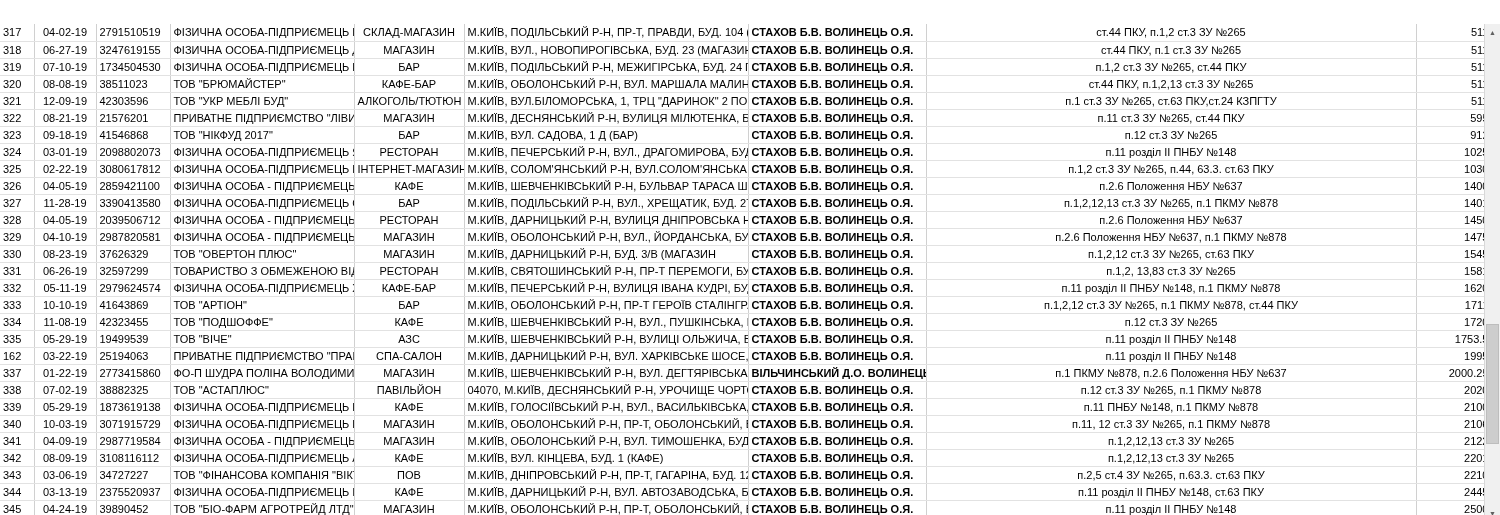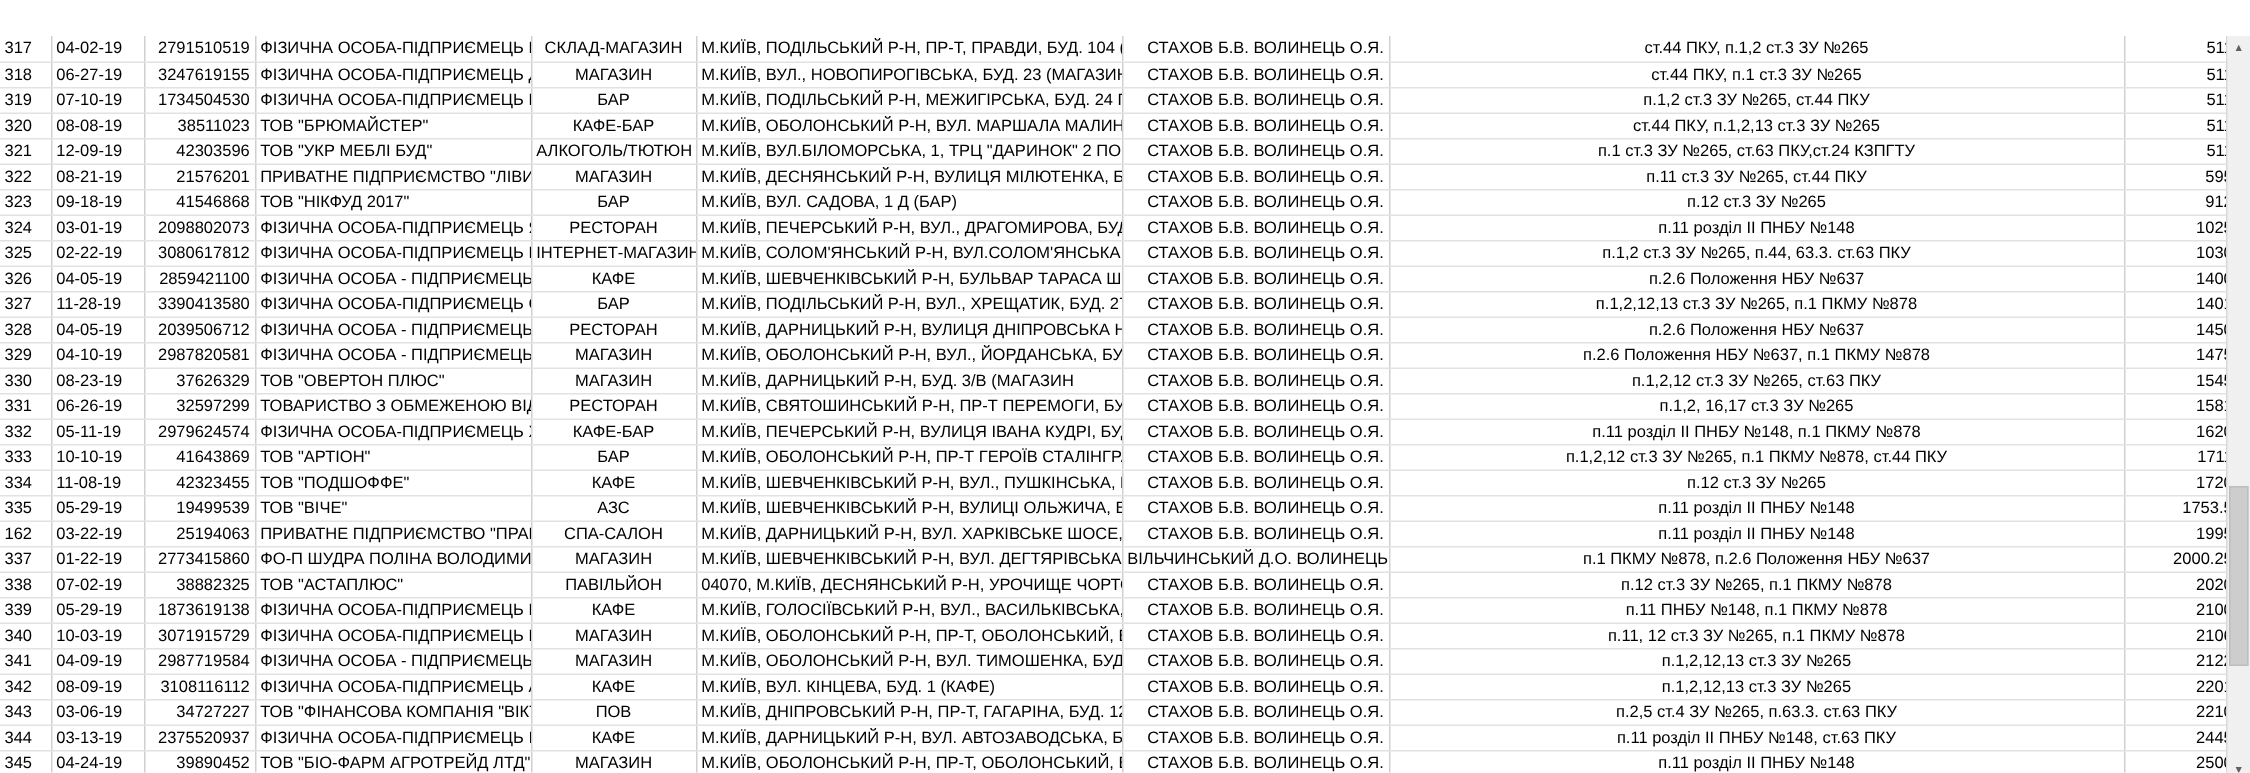--- a/index.html
+++ b/index.html
@@ -33,26 +33,26 @@
     height: 17px;
     padding: 0 3px;
     overflow: hidden;
     white-space: nowrap;
     font-size: 11px;
     line-height: 16px;
     vertical-align: middle;
     box-sizing: border-box;
   }
   td.c-rownum { width: 34px;  text-align: left; padding-left: 4px; }
-  td.c-date   { width: 62px;  }
-  td.c-code   { width: 74px;  text-align: right; padding-right: 4px; }
+  td.c-date   { width: 62px;  text-align: center; }
+  td.c-code   { width: 74px;  text-align: left; padding-right: 4px; }
   td.c-name   { width: 184px; text-align: left; }
   td.c-type   { width: 110px; text-align: center; }
   td.c-addr   { width: 284px; text-align: left; }
-  td.c-person { width: 178px; text-align: right; }
+  td.c-person { width: 178px; text-align: left; font-weight: bold; }
   td.c-law    { width: 490px; text-align: center; }
   td.c-sum    { width: 76px;  text-align: right; padding-right: 4px; }
 
   
   .vscroll {
     position: absolute;
     top: 0;
     right: 0;
     width: 16px;
     height: 497px;
@@ -281,21 +281,21 @@
           <td class="c-sum">1545</td>
         </tr>
         <tr>
           <td class="c-rownum">331</td>
           <td class="c-date">06-26-19</td>
           <td class="c-code">32597299</td>
           <td class="c-name">ТОВАРИСТВО З ОБМЕЖЕНОЮ ВІДПОВІДАЛЬНІ</td>
           <td class="c-type">РЕСТОРАН</td>
           <td class="c-addr">М.КИЇВ, СВЯТОШИНСЬКИЙ Р-Н, ПР-Т ПЕРЕМОГИ, БУД. 138/1-А</td>
           <td class="c-person">СТАХОВ Б.В.  ВОЛИНЕЦЬ О.Я.</td>
-          <td class="c-law">п.1,2, 16,17 ст.3 ЗУ №265</td>
+          <td class="c-law">п.1,2, 13,83 ст.3 ЗУ №265</td>
           <td class="c-sum">1581</td>
         </tr>
         <tr>
           <td class="c-rownum">332</td>
           <td class="c-date">05-11-19</td>
           <td class="c-code">2979624574</td>
           <td class="c-name">ФІЗИЧНА ОСОБА-ПІДПРИЄМЕЦЬ ХВТІСІАШВІЛІ</td>
           <td class="c-type">КАФЕ-БАР</td>
           <td class="c-addr">М.КИЇВ, ПЕЧЕРСЬКИЙ Р-Н, ВУЛИЦЯ ІВАНА КУДРІ, БУД. 37 (КАФЕ</td>
           <td class="c-person">СТАХОВ Б.В.  ВОЛИНЕЦЬ О.Я.</td>

